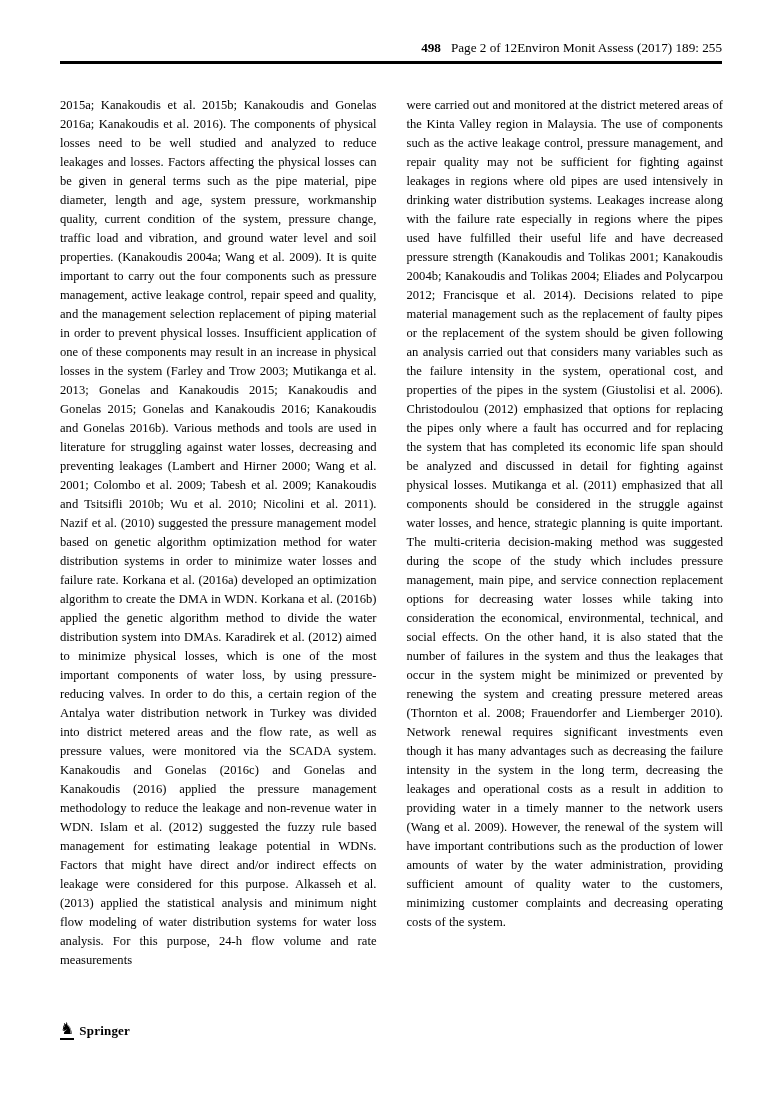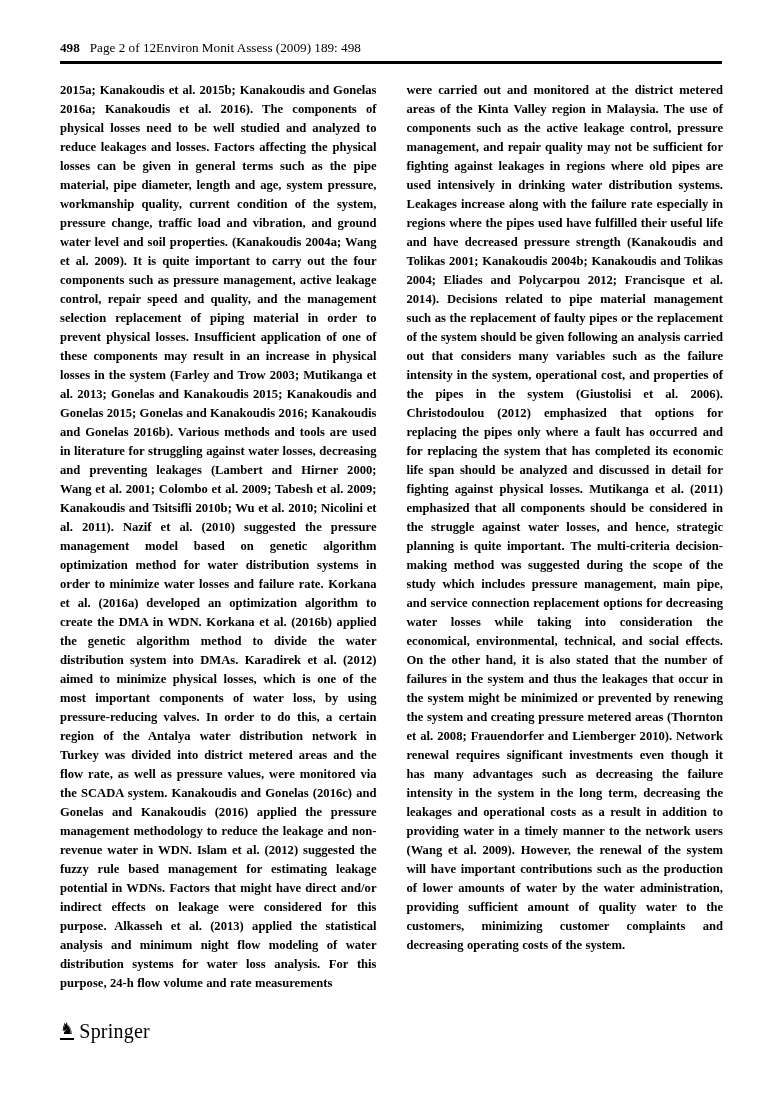--- a/index.html
+++ b/index.html
@@ -20,46 +20,45 @@
     inset: 0;
     background: #ffffff;
   }
   
   .running-head {
     position: absolute;
     left: 60px;
     right: 58px;
     top: 40px;
     display: flex;
-    justify-content: flex-start;
+    justify-content: flex-end;
     align-items: baseline;
     font-size: 13.2px;
     line-height: 15px;
   }
   .running-head .artnum {
     font-weight: bold;
     margin-right: 10px;
   }
   .head-rule {
     position: absolute;
     left: 60px;
     right: 58px;
     top: 61px;
     height: 3px;
     background: #000000;
   }
   
   .columns {
     position: absolute;
     left: 60px;
-    top: 81px;
+    top: 96px;
     width: 663px;
     display: flex;
     gap: 30px;
-    font-weight: bold;
   }
   .col {
     width: 324px;
     font-size: 12.6px;
     line-height: 19px;
     text-align: justify;
     text-justify: inter-word;
     hyphens: auto;
     -webkit-hyphens: auto;
     word-spacing: 0.02em;
@@ -84,36 +83,36 @@
     font-family: "DejaVu Sans", sans-serif;
     font-size: 16px;
     line-height: 16px;
     display: inline-block;
     border-bottom: 2px solid #000;
     padding-bottom: 1px;
     transform: translateY(1px);
   }
   .publisher-name {
     font-family: "Liberation Serif", "DejaVu Serif", serif;
-    font-weight: normal;
-    font-size: 20px;
+    font-weight: bold;
+    font-size: 13px;
     line-height: 16px;
     letter-spacing: 0.2px;
   }
 </style>
 </head>
 <body>
 
 <div class="page">
 
   <header class="running-head">
     <div class="head-left">
       <span class="artnum">498</span><span class="page-label">Page 2 of 12</span>
     </div>
-    <div class="head-right">Environ Monit Assess (2009) 189: 498</div>
+    <div class="head-right">Environ Monit Assess (2017) 189: 255</div>
   </header>
 
   <div class="head-rule"></div>
 
   <main class="columns">
     <div class="col">
       <p>2015a; Kanakoudis et al. 2015b; Kanakoudis and Gonelas 2016a; Kanakoudis et al. 2016). The components of physical losses need to be well studied and analyzed to reduce leakages and losses. Factors affecting the physical losses can be given in general terms such as the pipe material, pipe diameter, length and age, system pressure, workmanship quality, current condition of the system, pressure change, traffic load and vibration, and ground water level and soil properties. (Kanakoudis 2004a; Wang et al. 2009). It is quite important to carry out the four components such as pressure management, active leakage control, repair speed and quality, and the management selection replacement of piping material in order to prevent physical losses. Insufficient application of one of these components may result in an increase in physical losses in the system (Farley and Trow 2003; Mutikanga et al. 2013; Gonelas and Kanakoudis 2015; Kanakoudis and Gonelas 2015; Gonelas and Kanakoudis 2016; Kanakoudis and Gonelas 2016b). Various methods and tools are used in literature for struggling against water losses, decreasing and preventing leakages (Lambert and Hirner 2000; Wang et al. 2001; Colombo et al. 2009; Tabesh et al. 2009; Kanakoudis and Tsitsifli 2010b; Wu et al. 2010; Nicolini et al. 2011). Nazif et al. (2010) suggested the pressure management model based on genetic algorithm optimization method for water distribution systems in order to minimize water losses and failure rate. Korkana et al. (2016a) developed an optimization algorithm to create the DMA in WDN. Korkana et al. (2016b) applied the genetic algorithm method to divide the water distribution system into DMAs. Karadirek et al. (2012) aimed to minimize physical losses, which is one of the most important components of water loss, by using pressure-reducing valves. In order to do this, a certain region of the Antalya water distribution network in Turkey was divided into district metered areas and the flow rate, as well as pressure values, were monitored via the SCADA system. Kanakoudis and Gonelas (2016c) and Gonelas and Kanakoudis (2016) applied the pressure management methodology to reduce the leakage and non-revenue water in WDN. Islam et al. (2012) suggested the fuzzy rule based management for estimating leakage potential in WDNs. Factors that might have direct and/or indirect effects on leakage were considered for this purpose. Alkasseh et al. (2013) applied the statistical analysis and minimum night flow modeling of water distribution systems for water loss analysis. For this purpose, 24-h flow volume and rate measurements</p>
     </div>
     <div class="col">
       <p>were carried out and monitored at the district metered areas of the Kinta Valley region in Malaysia. The use of components such as the active leakage control, pressure management, and repair quality may not be sufficient for fighting against leakages in regions where old pipes are used intensively in drinking water distribution systems. Leakages increase along with the failure rate especially in regions where the pipes used have fulfilled their useful life and have decreased pressure strength (Kanakoudis and Tolikas 2001; Kanakoudis 2004b; Kanakoudis and Tolikas 2004; Eliades and Polycarpou 2012; Francisque et al. 2014). Decisions related to pipe material management such as the replacement of faulty pipes or the replacement of the system should be given following an analysis carried out that considers many variables such as the failure intensity in the system, operational cost, and properties of the pipes in the system (Giustolisi et al. 2006). Christodoulou (2012) emphasized that options for replacing the pipes only where a fault has occurred and for replacing the system that has completed its economic life span should be analyzed and discussed in detail for fighting against physical losses. Mutikanga et al. (2011) emphasized that all components should be considered in the struggle against water losses, and hence, strategic planning is quite important. The multi-criteria decision-making method was suggested during the scope of the study which includes pressure management, main pipe, and service connection replacement options for decreasing water losses while taking into consideration the economical, environmental, technical, and social effects. On the other hand, it is also stated that the number of failures in the system and thus the leakages that occur in the system might be minimized or prevented by renewing the system and creating pressure metered areas (Thornton et al. 2008; Frauendorfer and Liemberger 2010). Network renewal requires significant investments even though it has many advantages such as decreasing the failure intensity in the system in the long term, decreasing the leakages and operational costs as a result in addition to providing water in a timely manner to the network users (Wang et al. 2009). However, the renewal of the system will have important contributions such as the production of lower amounts of water by the water administration, providing sufficient amount of quality water to the customers, minimizing customer complaints and decreasing operating costs of the system.</p>

